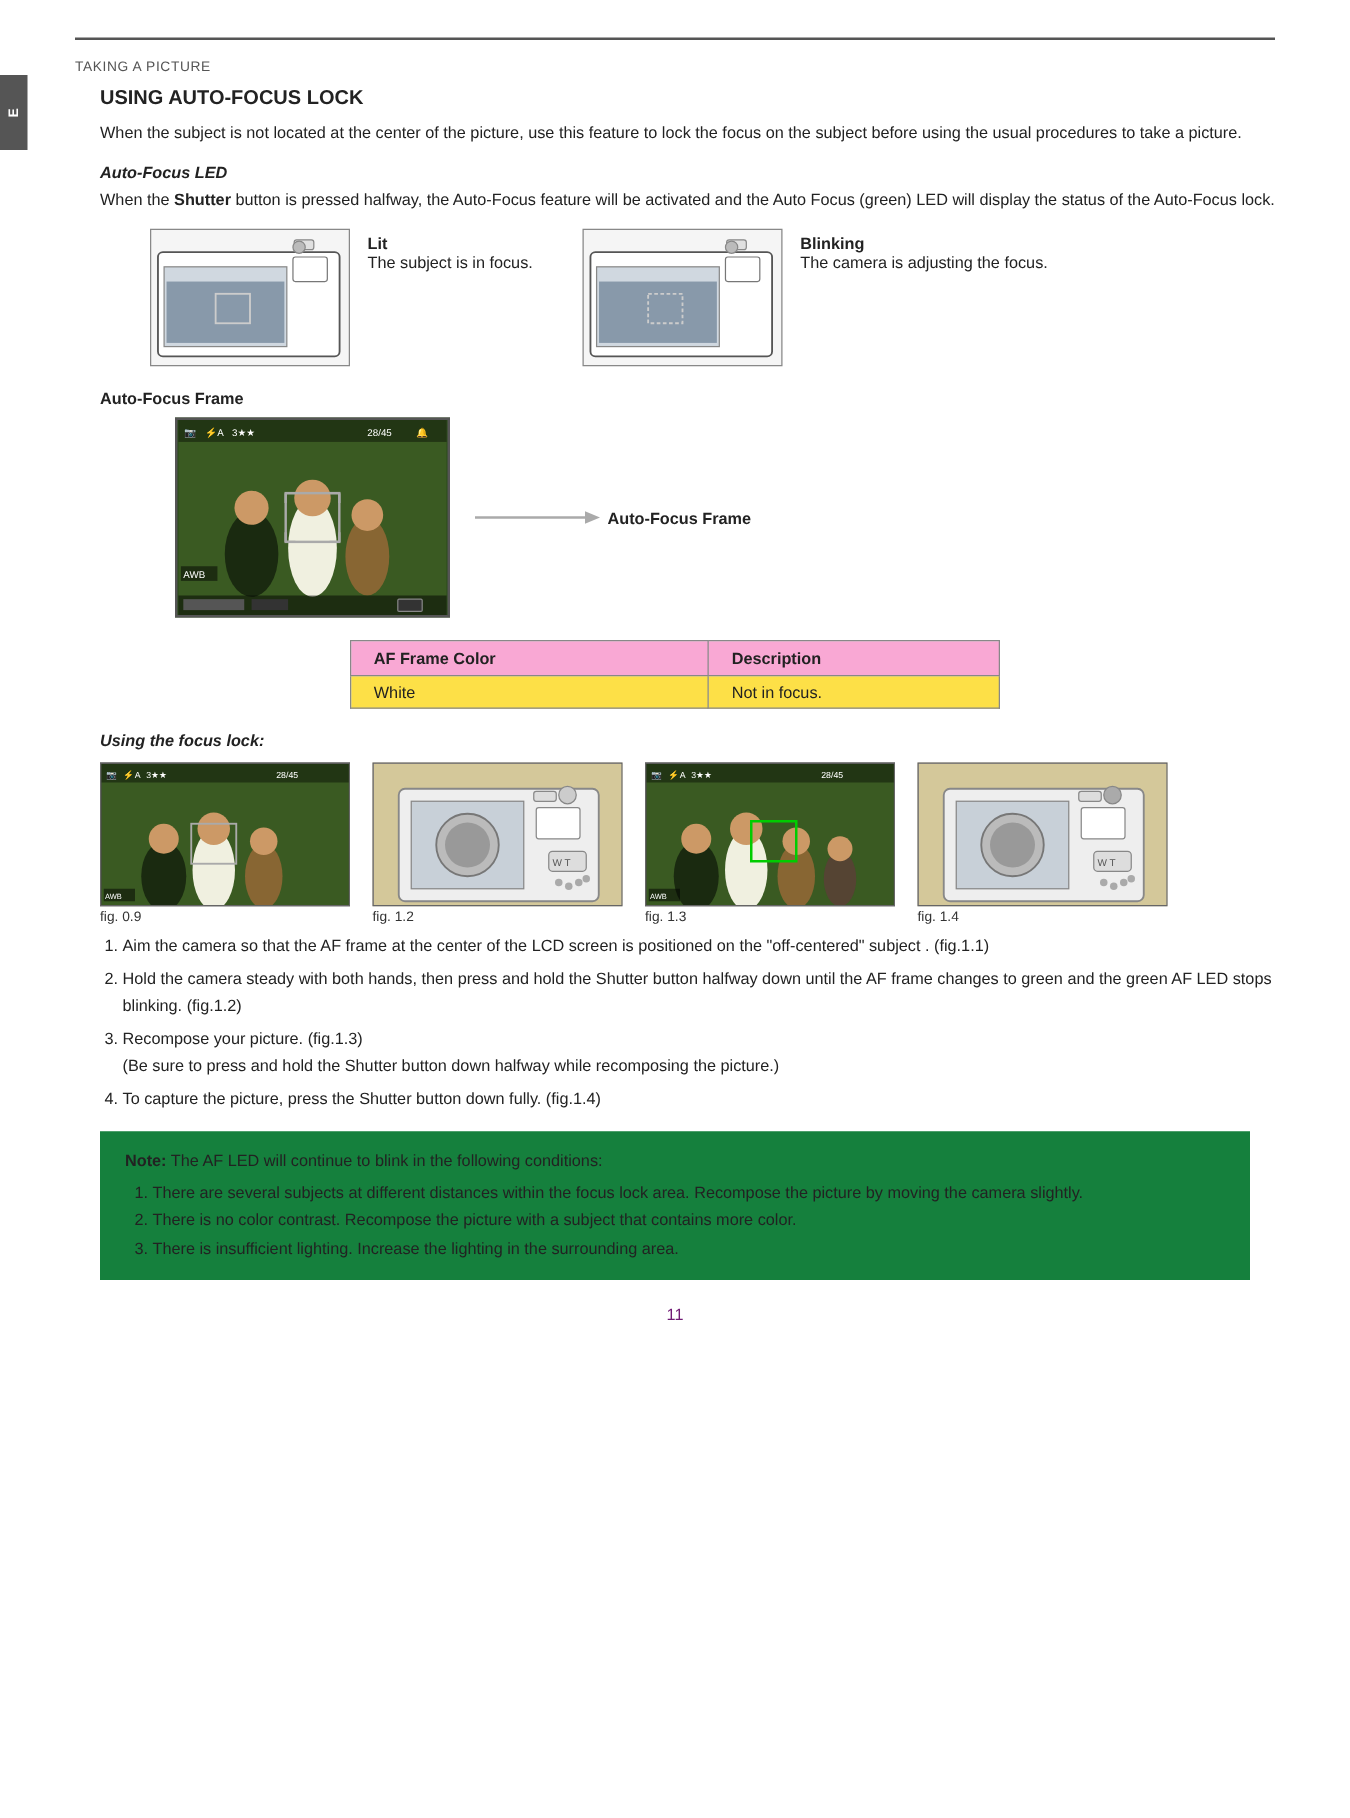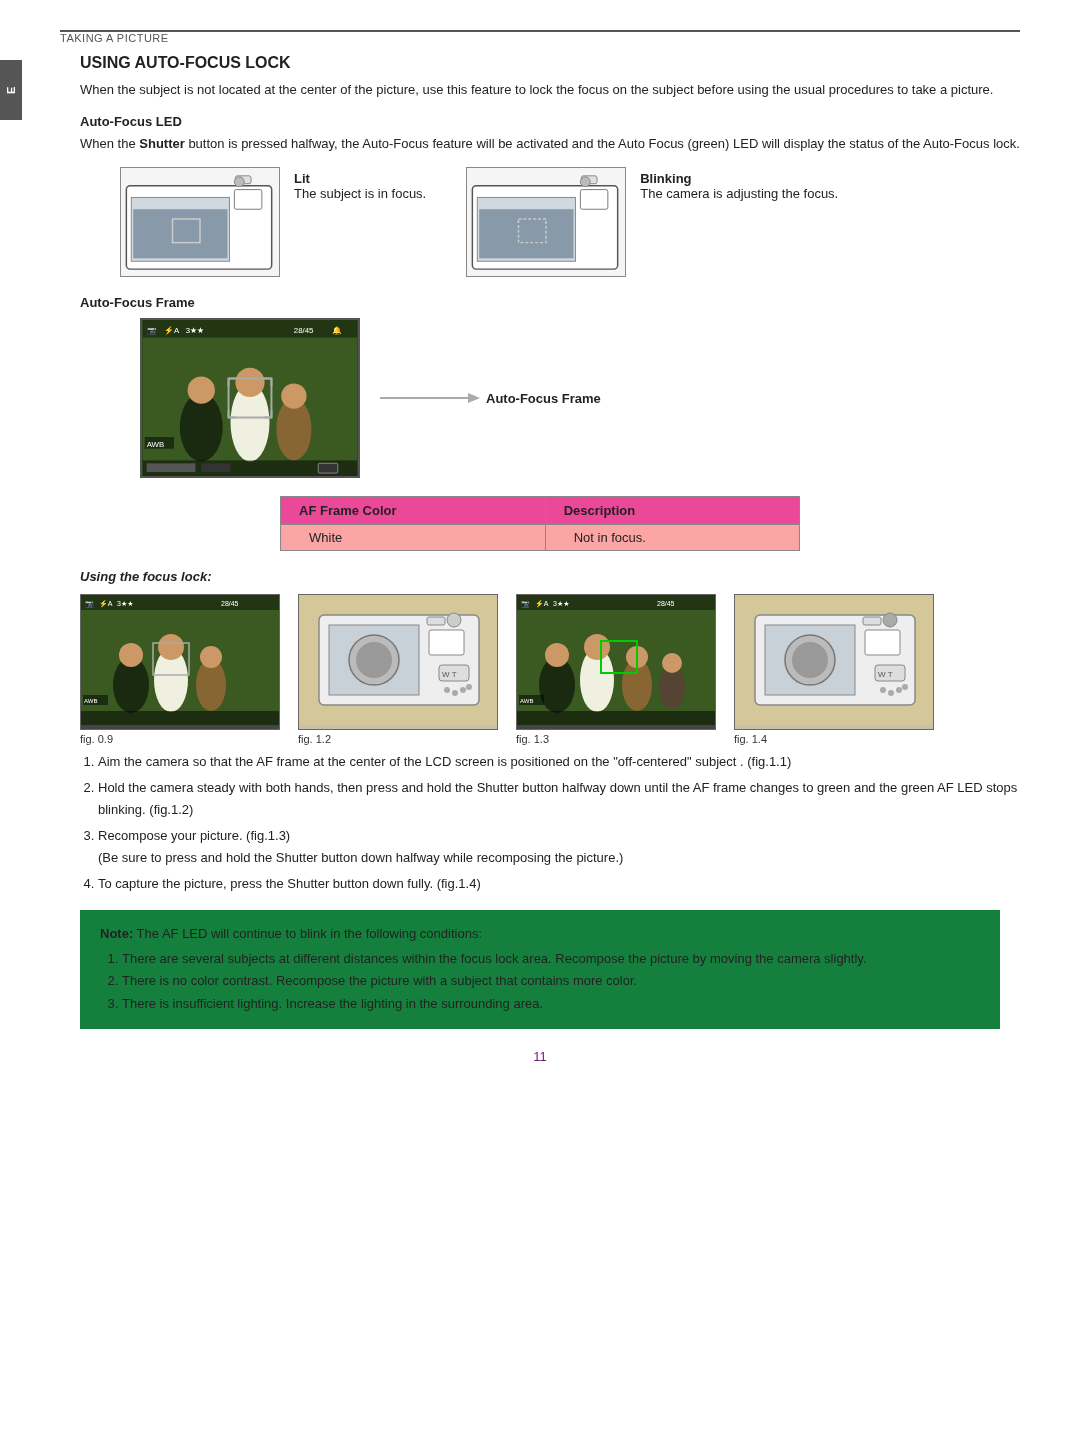--- a/index.html
+++ b/index.html
@@ -14,21 +14,21 @@
     }
     .page {
       width: 1080px;
       min-height: 1454px;
       padding: 30px 60px 40px 60px;
       background: #fff;
       position: relative;
     }
     .top-bar {
       border-top: 2px solid #555;
-      padding-top: 0;
+      padding-top: 16px;
       margin-bottom: 10px;
       display: flex;
       align-items: center;
     }
     .top-bar-text {
       font-size: 11px;
       color: #555;
       letter-spacing: 0.5px;
     }
     .left-tab {
@@ -60,20 +60,21 @@
       margin-left: 20px;
       margin-bottom: 14px;
       line-height: 1.5;
       font-size: 13px;
     }
     .subsection-title {
       font-weight: bold;
       font-size: 13px;
       margin-bottom: 5px;
       margin-left: 20px;
+      font-style: italic;
     }
     .subsection-text {
       margin-left: 20px;
       margin-bottom: 14px;
       line-height: 1.5;
       font-size: 13px;
     }
     .led-figures {
       display: flex;
       align-items: flex-end;
@@ -139,30 +140,30 @@
       white-space: nowrap;
     }
     
     .af-table {
       border-collapse: collapse;
       margin: 10px auto 18px auto;
       width: 520px;
       font-size: 13px;
     }
     .af-table th {
-      background: #ec4899;
+      background: #f9a8d4;
       border: 1.5px solid #888;
       padding: 6px 18px;
       text-align: left;
       font-weight: bold;
     }
     .af-table td {
       border: 1.5px solid #888;
-      padding: 5px 28px;
-      background: #fca5a5;
+      padding: 5px 18px;
+      background: #fde047;
     }
     
     .focus-lock-title {
       font-weight: bold;
       font-style: italic;
       font-size: 13px;
       margin-bottom: 10px;
       margin-left: 20px;
     }
     .focus-figs {
@@ -172,21 +173,21 @@
       margin-bottom: 6px;
       align-items: flex-end;
     }
     .focus-fig-item {
       display: flex;
       flex-direction: column;
       align-items: flex-start;
     }
     .focus-fig-img {
       width: 200px;
-      height: 136px;
+      height: 115px;
       background: #444;
       border: 1.5px solid #666;
       position: relative;
       overflow: hidden;
     }
     .focus-fig-label {
       font-size: 11px;
       color: #333;
       margin-top: 3px;
     }

